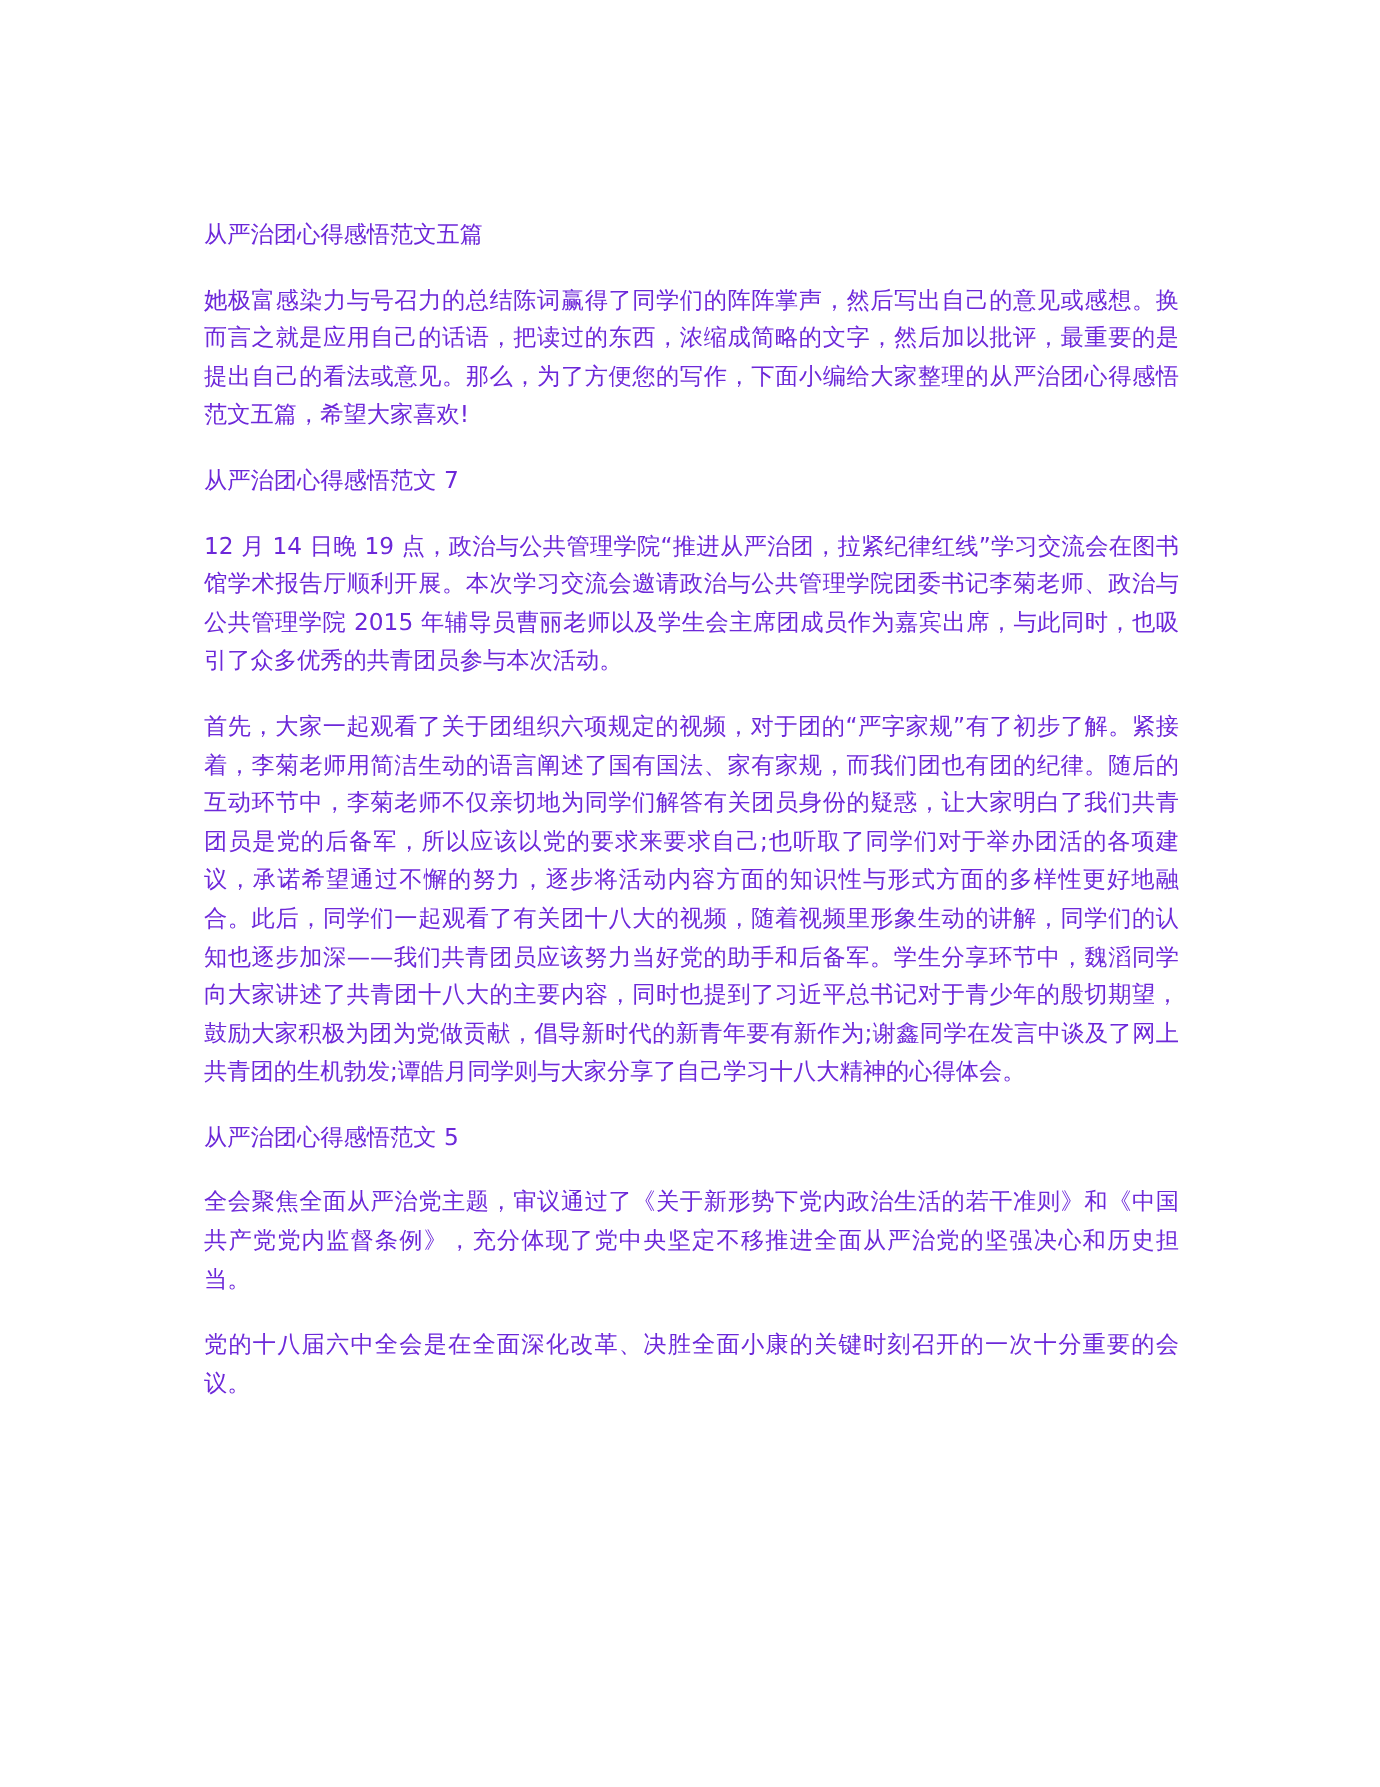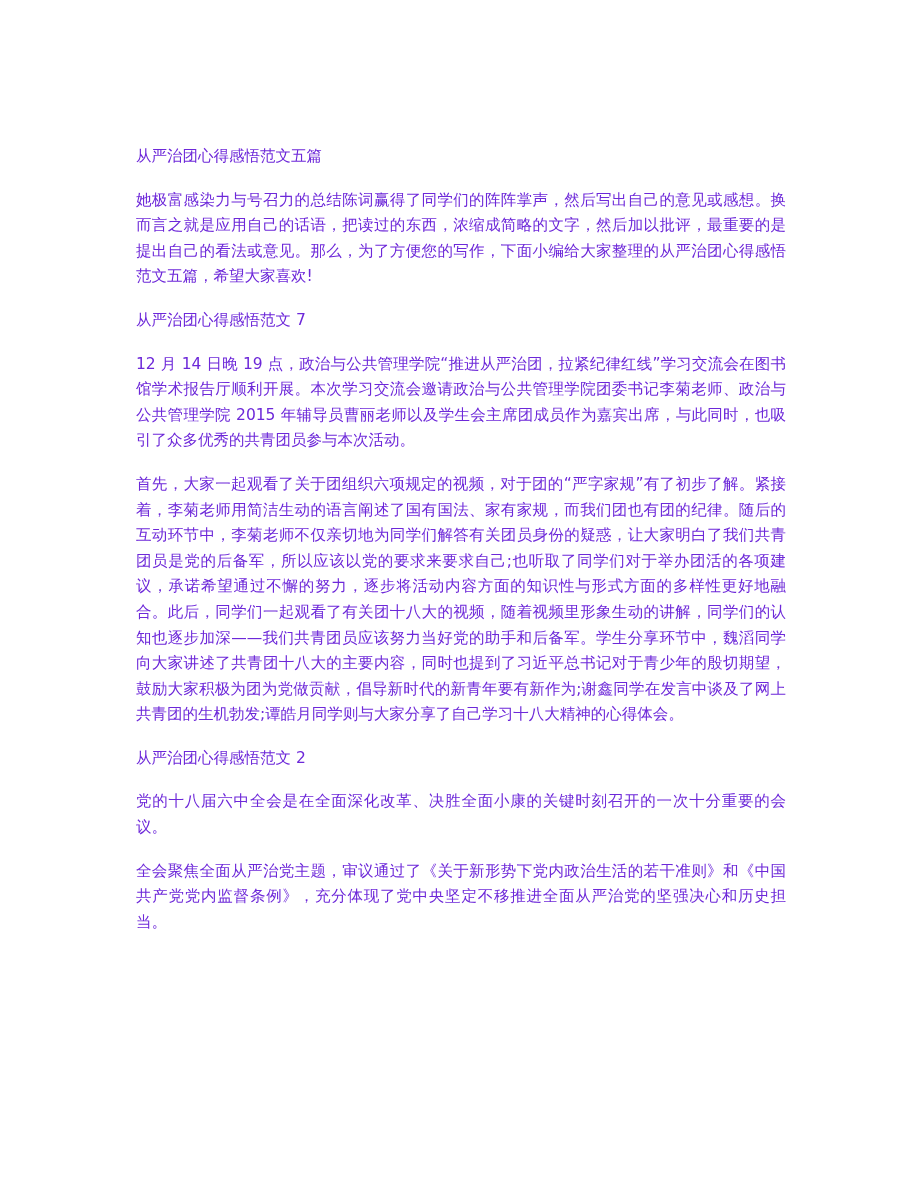--- a/index.html
+++ b/index.html
@@ -19,16 +19,16 @@
 <body>
 
 <div class="page">
   <p class="title">从严治团心得感悟范文五篇</p>
   <p class="para">她极富感染力与号召力的总结陈词赢得了同学们的阵阵掌声，然后写出自己的意见或感想。换而言之就是应用自己的话语，把读过的东西，浓缩成简略的文字，然后加以批评，最重要的是提出自己的看法或意见。那么，为了方便您的写作，下面小编给大家整理的从严治团心得感悟范文五篇，希望大家喜欢!</p>
 
   <p class="heading">从严治团心得感悟范文 7</p>
   <p class="para">12 月 14 日晚 19 点，政治与公共管理学院“推进从严治团，拉紧纪律红线”学习交流会在图书馆学术报告厅顺利开展。本次学习交流会邀请政治与公共管理学院团委书记李菊老师、政治与公共管理学院 2015 年辅导员曹丽老师以及学生会主席团成员作为嘉宾出席，与此同时，也吸引了众多优秀的共青团员参与本次活动。</p>
   <p class="para">首先，大家一起观看了关于团组织六项规定的视频，对于团的“严字家规”有了初步了解。紧接着，李菊老师用简洁生动的语言阐述了国有国法、家有家规，而我们团也有团的纪律。随后的互动环节中，李菊老师不仅亲切地为同学们解答有关团员身份的疑惑，让大家明白了我们共青团员是党的后备军，所以应该以党的要求来要求自己;也听取了同学们对于举办团活的各项建议，承诺希望通过不懈的努力，逐步将活动内容方面的知识性与形式方面的多样性更好地融合。此后，同学们一起观看了有关团十八大的视频，随着视频里形象生动的讲解，同学们的认知也逐步加深——我们共青团员应该努力当好党的助手和后备军。学生分享环节中，魏滔同学向大家讲述了共青团十八大的主要内容，同时也提到了习近平总书记对于青少年的殷切期望，鼓励大家积极为团为党做贡献，倡导新时代的新青年要有新作为;谢鑫同学在发言中谈及了网上共青团的生机勃发;谭皓月同学则与大家分享了自己学习十八大精神的心得体会。</p>
 
-  <p class="heading">从严治团心得感悟范文 2</p>
+  <p class="heading">从严治团心得感悟范文 5</p>
+  <p class="para">全会聚焦全面从严治党主题，审议通过了《关于新形势下党内政治生活的若干准则》和《中国共产党党内监督条例》，充分体现了党中央坚定不移推进全面从严治党的坚强决心和历史担当。</p>
   <p class="para">党的十八届六中全会是在全面深化改革、决胜全面小康的关键时刻召开的一次十分重要的会议。</p>
-  <p class="para">全会聚焦全面从严治党主题，审议通过了《关于新形势下党内政治生活的若干准则》和《中国共产党党内监督条例》，充分体现了党中央坚定不移推进全面从严治党的坚强决心和历史担当。</p>
 </div>
 
 </body></html>

